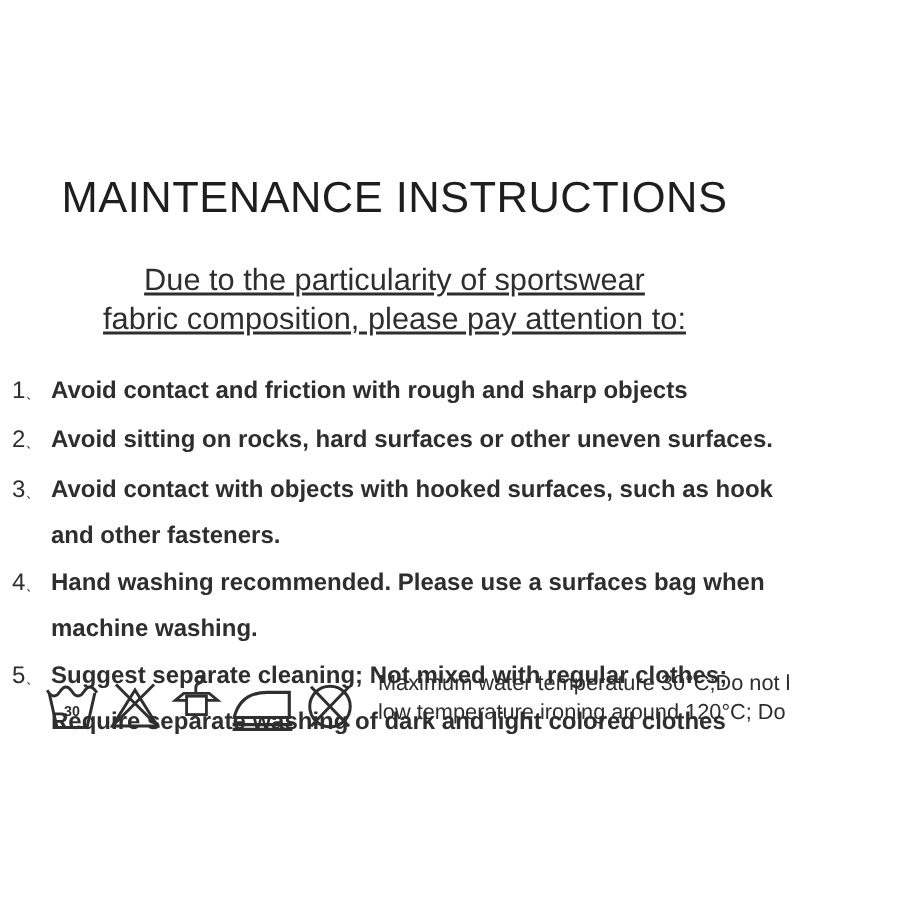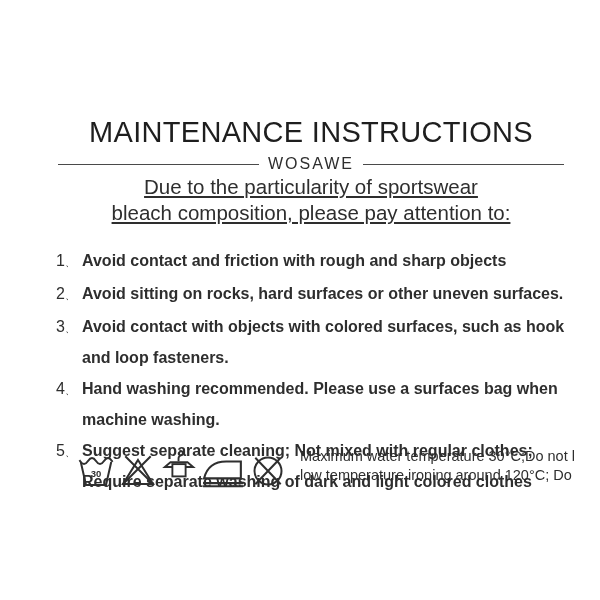--- a/index.html
+++ b/index.html
@@ -3,21 +3,20 @@
 <meta charset="utf-8">
 <style>
   html,body{margin:0;padding:0;background:#ffffff;}
   .page{
     position:relative;
     width:526px;height:600px;
     background:#ffffff;
     font-family:"Liberation Sans","DejaVu Sans",sans-serif;
     color:#2e2e2e;
     overflow:hidden;
-    margin-left:48px;
   }
   .title{
     position:absolute;top:116px;left:0;right:0;
     margin:0;text-align:center;
     font-size:29px;font-weight:500;letter-spacing:.3px;
     color:#1e1e1e;
   }
   .divider{
     position:absolute;top:155px;left:10px;right:10px;
     display:flex;align-items:center;
@@ -53,43 +52,38 @@
     font-size:14.5px;line-height:19px;color:#2e2e2e;white-space:nowrap;
   }
 </style>
 </head>
 <body>
 
 <div class="page">
 
   <h1 class="title">MAINTENANCE INSTRUCTIONS</h1>
 
-  <div class="divider">
-    <span class="rule-line"></span>
-    <span class="brand">WOSAWE</span>
-    <span class="rule-line"></span>
-  </div>
 
   <p class="subtitle">
     <span>Due to the particularity of sportswear</span><br>
-    <span>bleach composition, please pay attention to:</span>
+    <span>fabric composition, please pay attention to:</span>
   </p>
 
   <ol class="rules">
     <li class="rule-item">
       <span class="num"><span>1</span><span class="num-mark">、</span></span>
       <span class="item-text">Avoid contact and friction with rough and sharp objects</span>
     </li>
     <li class="rule-item">
       <span class="num"><span>2</span><span class="num-mark">、</span></span>
       <span class="item-text">Avoid sitting on rocks, hard surfaces or other uneven surfaces.</span>
     </li>
     <li class="rule-item">
       <span class="num"><span>3</span><span class="num-mark">、</span></span>
-      <span class="item-text">Avoid contact with objects with colored surfaces, such as hook and loop fasteners.</span>
+      <span class="item-text">Avoid contact with objects with hooked surfaces, such as hook and other fasteners.</span>
     </li>
     <li class="rule-item">
       <span class="num"><span>4</span><span class="num-mark">、</span></span>
       <span class="item-text">Hand washing recommended. Please use a surfaces bag when machine washing.</span>
     </li>
     <li class="rule-item">
       <span class="num"><span>5</span><span class="num-mark">、</span></span>
       <span class="item-text">Suggest separate cleaning; Not mixed with regular clothes; Require separate washing of dark and light colored clothes</span>
     </li>
   </ol>

